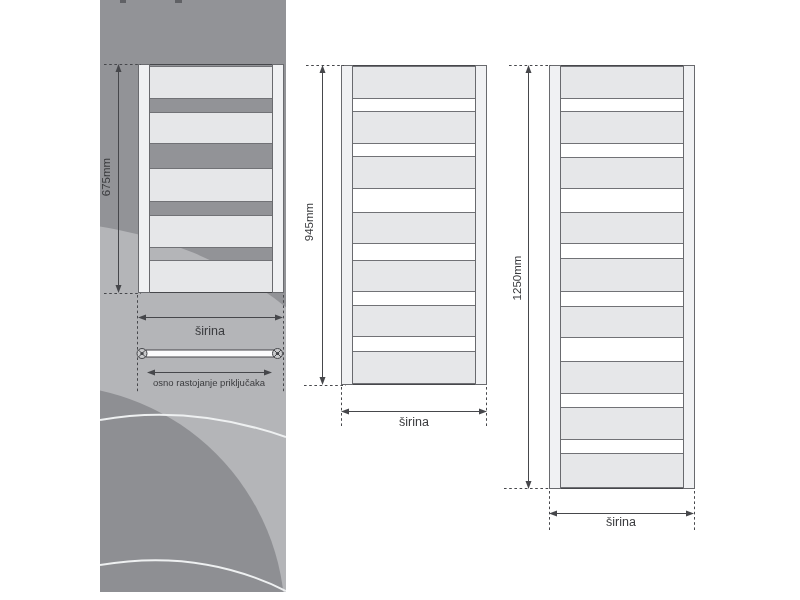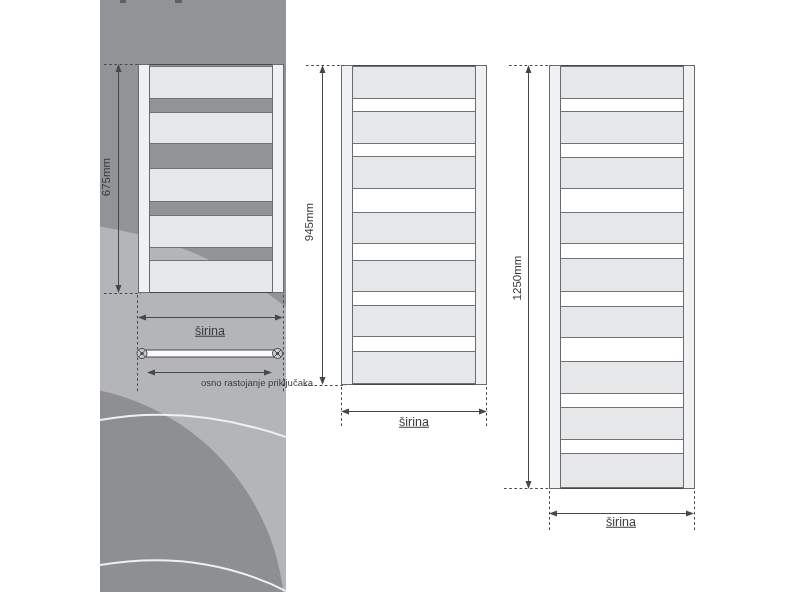--- a/index.html
+++ b/index.html
@@ -10,22 +10,22 @@
   }
   .canvas svg{display:block;}
   #decor-strip{position:absolute;left:100px;top:0;width:186px;height:592px;}
   #draw{position:absolute;left:0;top:0;width:800px;height:600px;}
   .lbl{
     position:absolute;color:#3a3b3e;white-space:nowrap;
     transform:translate(-50%,-50%);line-height:1;
   }
   .lbl.vert{transform:translate(-50%,-50%) rotate(-90deg);}
   .dim-num{font-size:11.5px;letter-spacing:0px;}
-  .w-lbl{font-size:12.5px;text-decoration:underline;}
-  .conn-lbl{font-size:9.5px;margin-left:48px;}
+  .w-lbl{font-size:12.5px;}
+  .conn-lbl{font-size:9.5px;}
   .top-mark{position:absolute;top:0;height:3px;background:#606165;}
 </style>
 </head>
 <body>
 
 <div class="canvas">
 
   <svg id="decor-strip" viewBox="0 0 186 592" preserveAspectRatio="none">
     <rect width="186" height="592" fill="#929397"></rect>
     <circle cx="-60" cy="620" r="398" fill="#b4b5b8"></circle>

